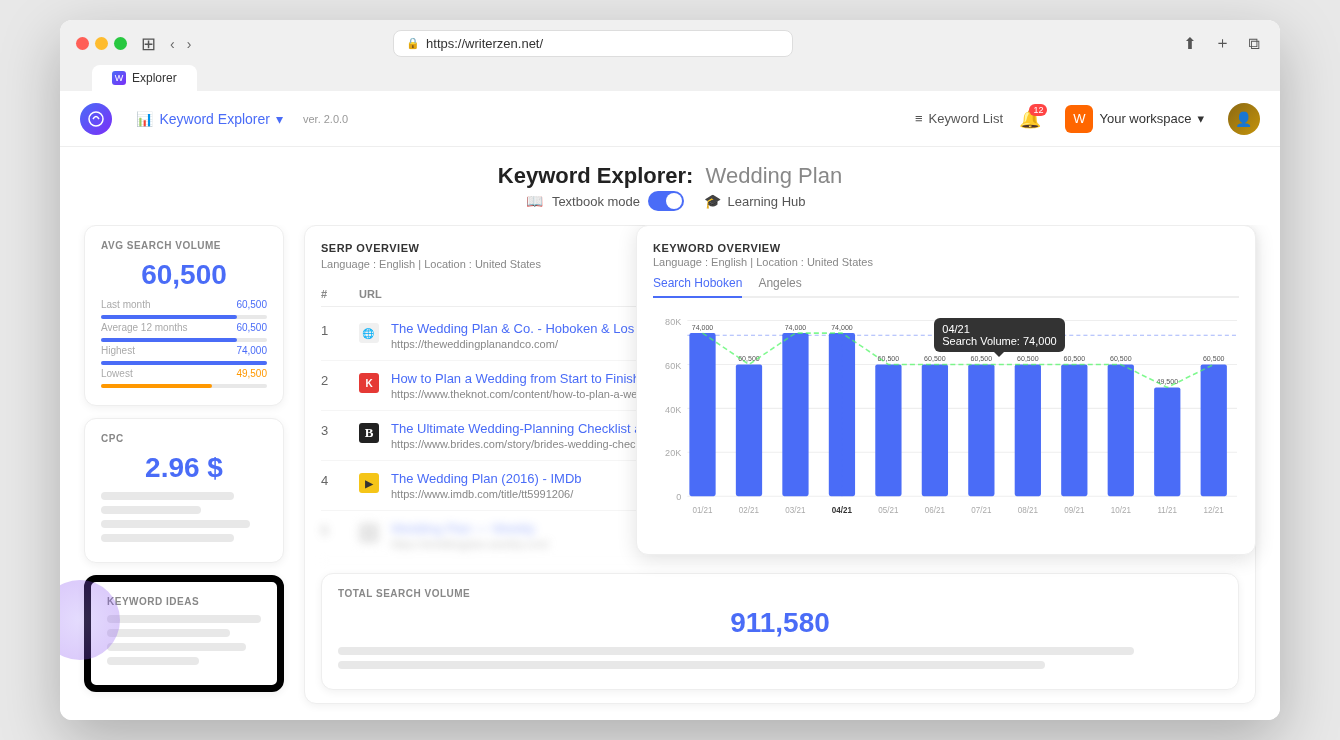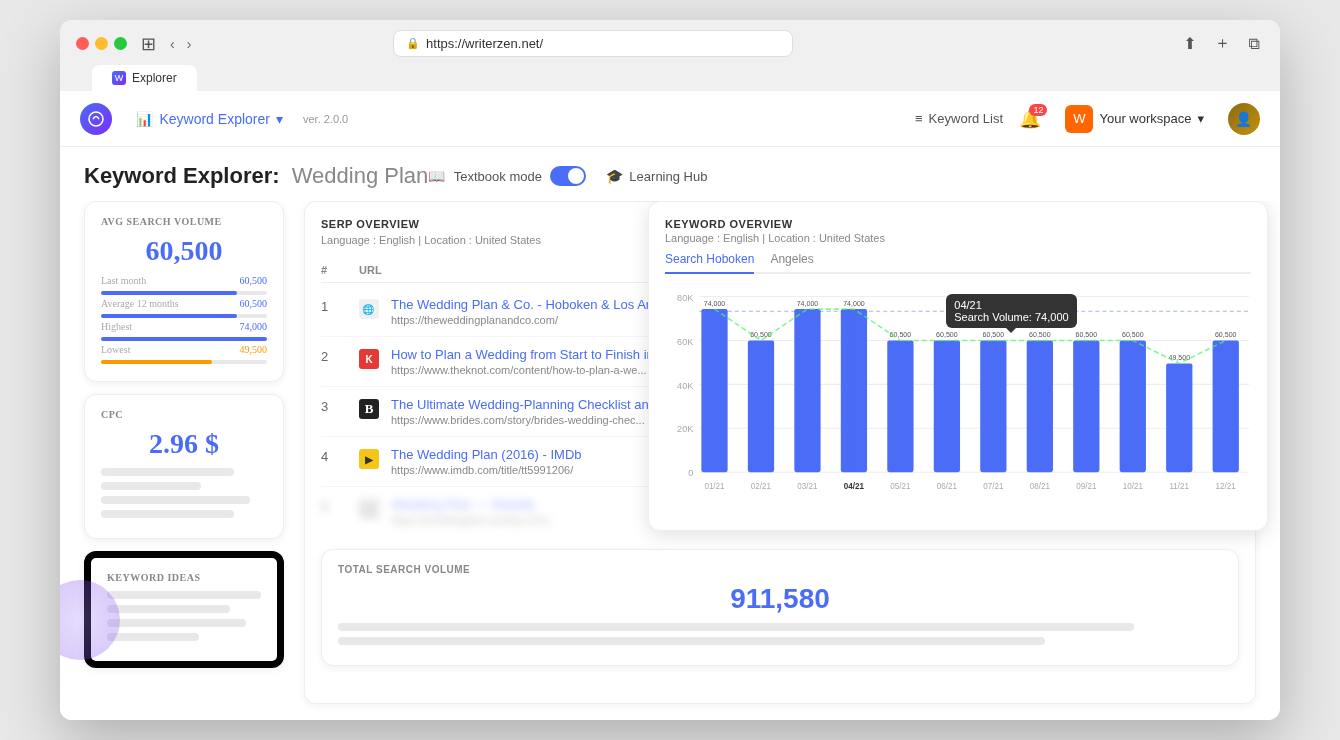--- a/index.html
+++ b/index.html
@@ -230,20 +230,21 @@
       font-size: 14px;
     }
 
     
     .page-header {
       padding: 16px 24px 12px;
       display: flex;
       align-items: center;
       justify-content: flex-start;
       flex-shrink: 0;
+      flex-direction: column;
     }
     .page-title {
       font-size: 22px;
       font-weight: 600;
       color: #222;
     }
     .page-title span {
       color: #888;
       font-weight: 400;
     }
@@ -298,21 +299,20 @@
       position: relative;
     }
 
     
     .left-panel {
       width: 200px;
       flex-shrink: 0;
       display: flex;
       flex-direction: column;
       gap: 12px;
-      font-family: Liberation Serif, serif;
     }
     .metric-card {
       background: #fff;
       border: 1px solid #eee;
       border-radius: 12px;
       padding: 14px 16px;
       box-shadow: 0 2px 8px rgba(0,0,0,0.06);
     }
     .metric-card-title {
       font-size: 10px;
@@ -459,21 +459,21 @@
       border: 1px solid #eee;
       border-radius: 12px;
       padding: 14px 16px;
       box-shadow: 0 2px 8px rgba(0,0,0,0.06);
       margin-top: 12px;
     }
 
     
     .keyword-overview-overlay {
       position: absolute;
-      right: 12px;
+      right: 24px;
       top: 0;
       width: 620px;
       background: #fff;
       border: 1px solid #eee;
       border-radius: 12px;
       padding: 16px;
       box-shadow: 0 4px 20px rgba(0,0,0,0.12);
       z-index: 10;
     }
     .kw-overview-title {

